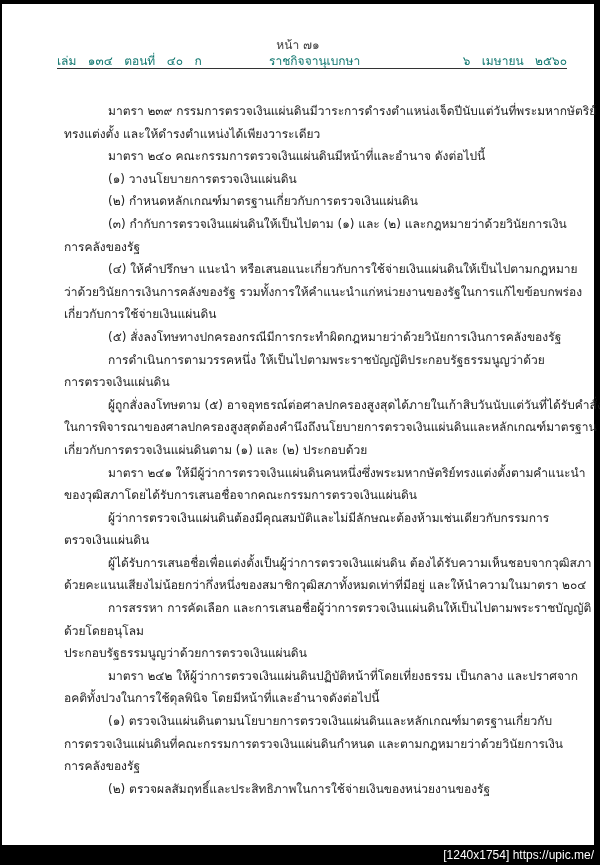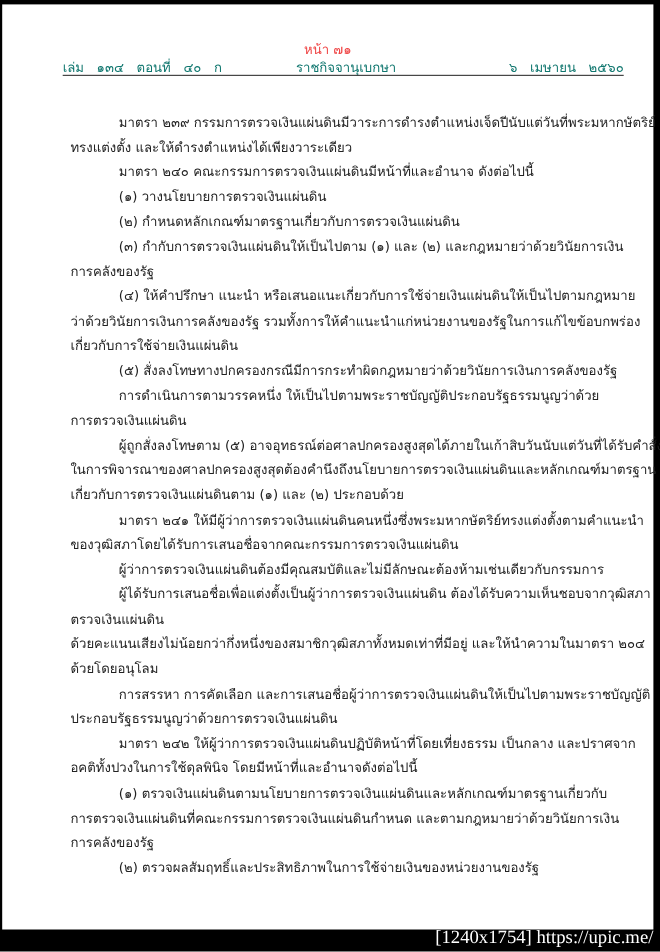--- a/index.html
+++ b/index.html
@@ -6,21 +6,21 @@
   body {
     width: 600px; height: 865px; background: #000; position: relative; overflow: hidden;
     font-family: "DejaVu Sans", sans-serif;
   }
   .page {
     position: absolute; left: 2px; top: 4px; width: 592px; height: 841px;
     background: #fff; color: #222;
   }
   .hdr-page {
     position: absolute; top: 31px; left: 0; width: 100%; text-align: center;
-    font-size: 12px; color: #ef4444;
+    font-size: 12px; color: #404040;
   }
   .hdr-row {
     position: absolute; top: 47px; left: 55px; width: 510px; height: 16px;
     font-size: 12px; color: #0f766e;
   }
   .hdr-row span { position: absolute; top: 0; white-space: pre; }
   .hdr-left { left: 0; }
   .hdr-center { left: 212px; }
   .hdr-right { right: 0; }
   .hdr-rule {
@@ -28,21 +28,21 @@
     border-top: 1.5px solid #333;
   }
   .body {
     position: absolute; top: 96px; left: 62px; width: 500px;
     font-size: 12px; line-height: 22.6px; color: #222;
   }
   .ln { white-space: nowrap; height: 22.6px; overflow: visible; }
   .ind { padding-left: 44px; }
   .footer {
     position: absolute; right: 6px; bottom: 3px; color: #fff;
-    font-family: Liberation Serif, serif; font-size: 17px;
+    font-family: Liberation Sans, sans-serif; font-size: 12px;
   }
 </style>
 </head>
 <body>
 
 <div class="page">
   <div class="hdr-page">หน้า   ๗๑</div>
   <div class="hdr-row">
     <span class="hdr-left">เล่ม   ๑๓๔   ตอนที่   ๔๐   ก</span>
     <span class="hdr-center">ราชกิจจานุเบกษา</span>
@@ -63,25 +63,25 @@
       <div class="ln">เกี่ยวกับการใช้จ่ายเงินแผ่นดิน</div>
       <div class="ln ind">(๕)    สั่งลงโทษทางปกครองกรณีมีการกระทำผิดกฎหมายว่าด้วยวินัยการเงินการคลังของรัฐ</div>
       <div class="ln ind">การดำเนินการตามวรรคหนึ่ง  ให้เป็นไปตามพระราชบัญญัติประกอบรัฐธรรมนูญว่าด้วย</div>
       <div class="ln">การตรวจเงินแผ่นดิน</div>
       <div class="ln ind">ผู้ถูกสั่งลงโทษตาม  (๕)  อาจอุทธรณ์ต่อศาลปกครองสูงสุดได้ภายในเก้าสิบวันนับแต่วันที่ได้รับคำสั่ง</div>
       <div class="ln">ในการพิจารณาของศาลปกครองสูงสุดต้องคำนึงถึงนโยบายการตรวจเงินแผ่นดินและหลักเกณฑ์มาตรฐาน</div>
       <div class="ln">เกี่ยวกับการตรวจเงินแผ่นดินตาม  (๑)  และ  (๒)  ประกอบด้วย</div>
       <div class="ln ind">มาตรา   ๒๔๑   ให้มีผู้ว่าการตรวจเงินแผ่นดินคนหนึ่งซึ่งพระมหากษัตริย์ทรงแต่งตั้งตามคำแนะนำ</div>
       <div class="ln">ของวุฒิสภาโดยได้รับการเสนอชื่อจากคณะกรรมการตรวจเงินแผ่นดิน</div>
       <div class="ln ind">ผู้ว่าการตรวจเงินแผ่นดินต้องมีคุณสมบัติและไม่มีลักษณะต้องห้ามเช่นเดียวกับกรรมการ</div>
+      <div class="ln">ตรวจเงินแผ่นดิน</div>
       <div class="ln ind">ผู้ได้รับการเสนอชื่อเพื่อแต่งตั้งเป็นผู้ว่าการตรวจเงินแผ่นดิน  ต้องได้รับความเห็นชอบจากวุฒิสภา</div>
-      <div class="ln">ตรวจเงินแผ่นดิน</div>
       <div class="ln">ด้วยคะแนนเสียงไม่น้อยกว่ากึ่งหนึ่งของสมาชิกวุฒิสภาทั้งหมดเท่าที่มีอยู่  และให้นำความในมาตรา  ๒๐๔</div>
+      <div class="ln ind">การสรรหา  การคัดเลือก  และการเสนอชื่อผู้ว่าการตรวจเงินแผ่นดินให้เป็นไปตามพระราชบัญญัติ</div>
       <div class="ln">ด้วยโดยอนุโลม</div>
-      <div class="ln ind">การสรรหา  การคัดเลือก  และการเสนอชื่อผู้ว่าการตรวจเงินแผ่นดินให้เป็นไปตามพระราชบัญญัติ</div>
       <div class="ln">ประกอบรัฐธรรมนูญว่าด้วยการตรวจเงินแผ่นดิน</div>
       <div class="ln ind">มาตรา   ๒๔๒   ให้ผู้ว่าการตรวจเงินแผ่นดินปฏิบัติหน้าที่โดยเที่ยงธรรม  เป็นกลาง  และปราศจาก</div>
       <div class="ln">อคติทั้งปวงในการใช้ดุลพินิจ  โดยมีหน้าที่และอำนาจดังต่อไปนี้</div>
       <div class="ln ind">(๑)    ตรวจเงินแผ่นดินตามนโยบายการตรวจเงินแผ่นดินและหลักเกณฑ์มาตรฐานเกี่ยวกับ</div>
       <div class="ln">การตรวจเงินแผ่นดินที่คณะกรรมการตรวจเงินแผ่นดินกำหนด  และตามกฎหมายว่าด้วยวินัยการเงิน</div>
       <div class="ln">การคลังของรัฐ</div>
       <div class="ln ind">(๒)    ตรวจผลสัมฤทธิ์และประสิทธิภาพในการใช้จ่ายเงินของหน่วยงานของรัฐ</div>
     </div>
 </div>
 

